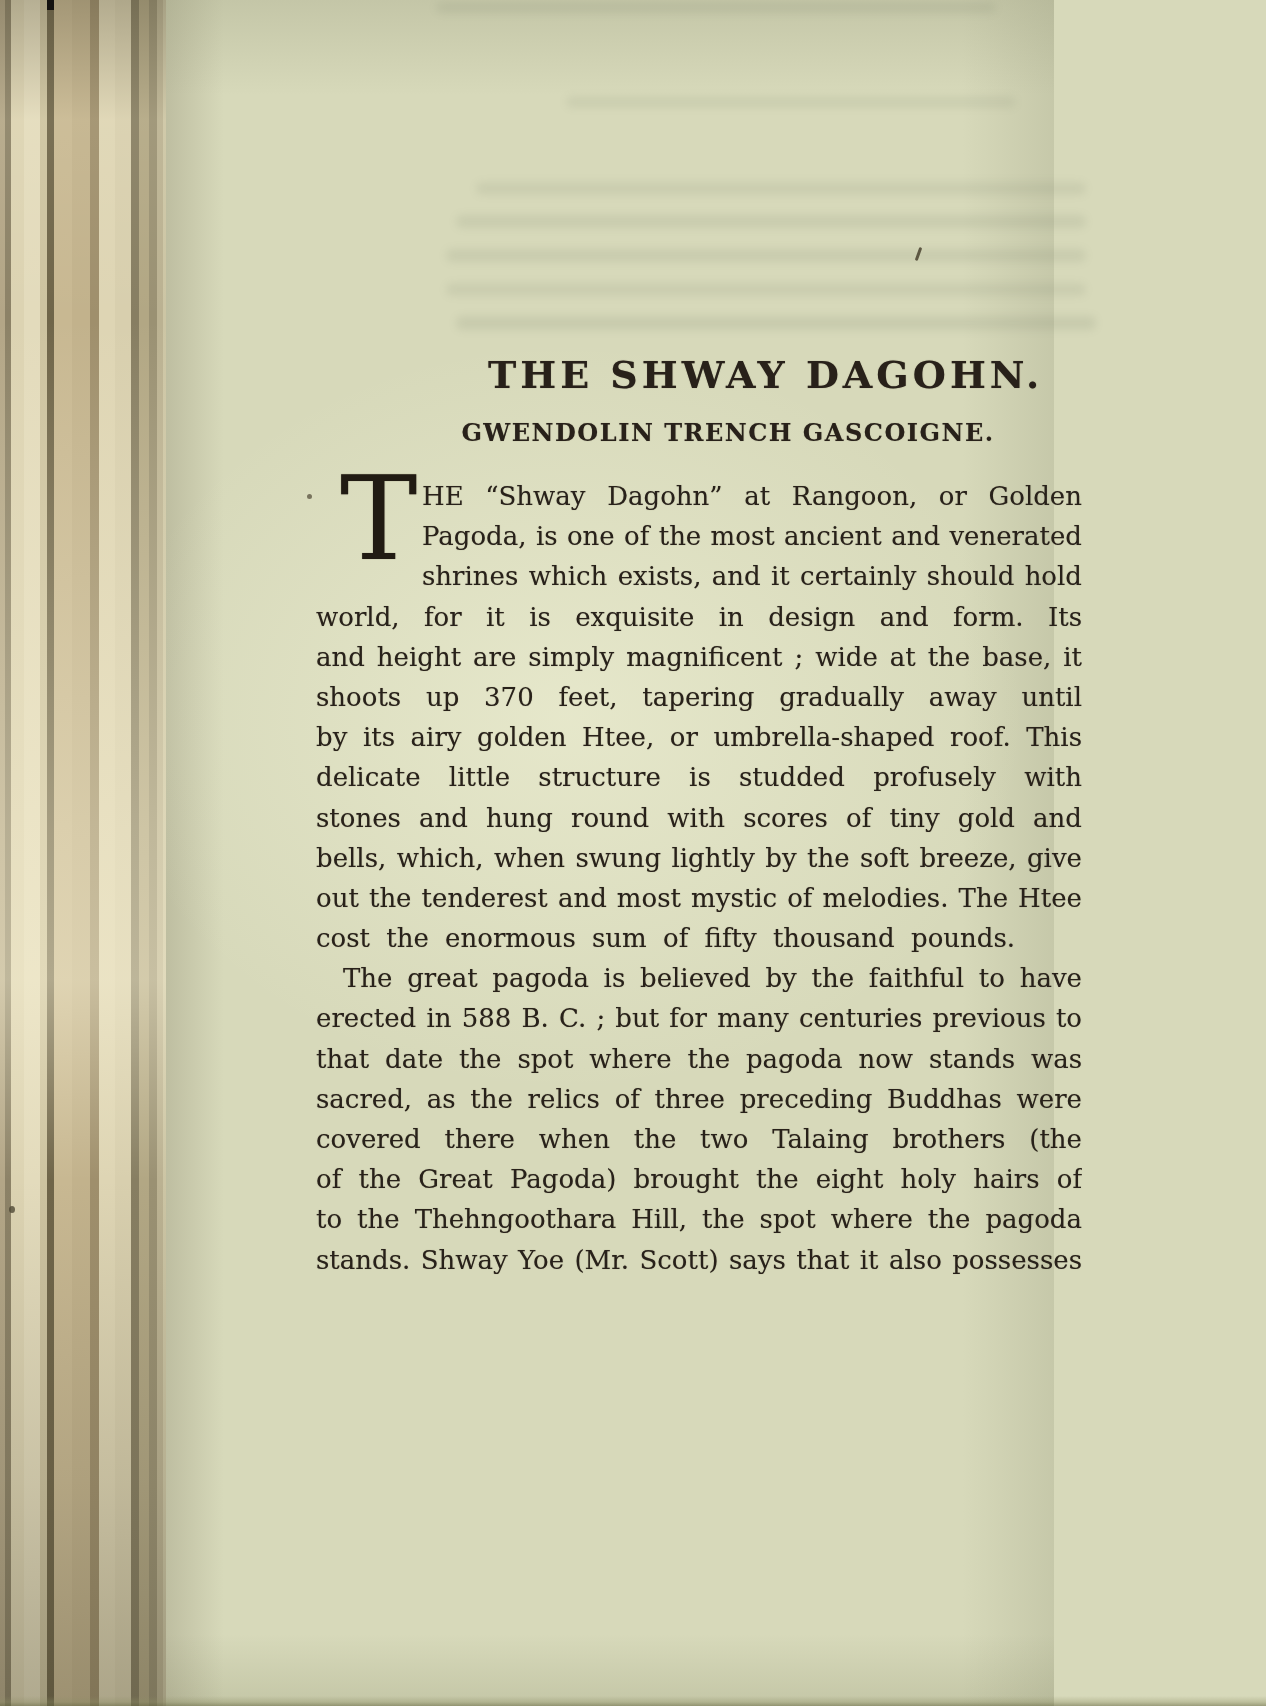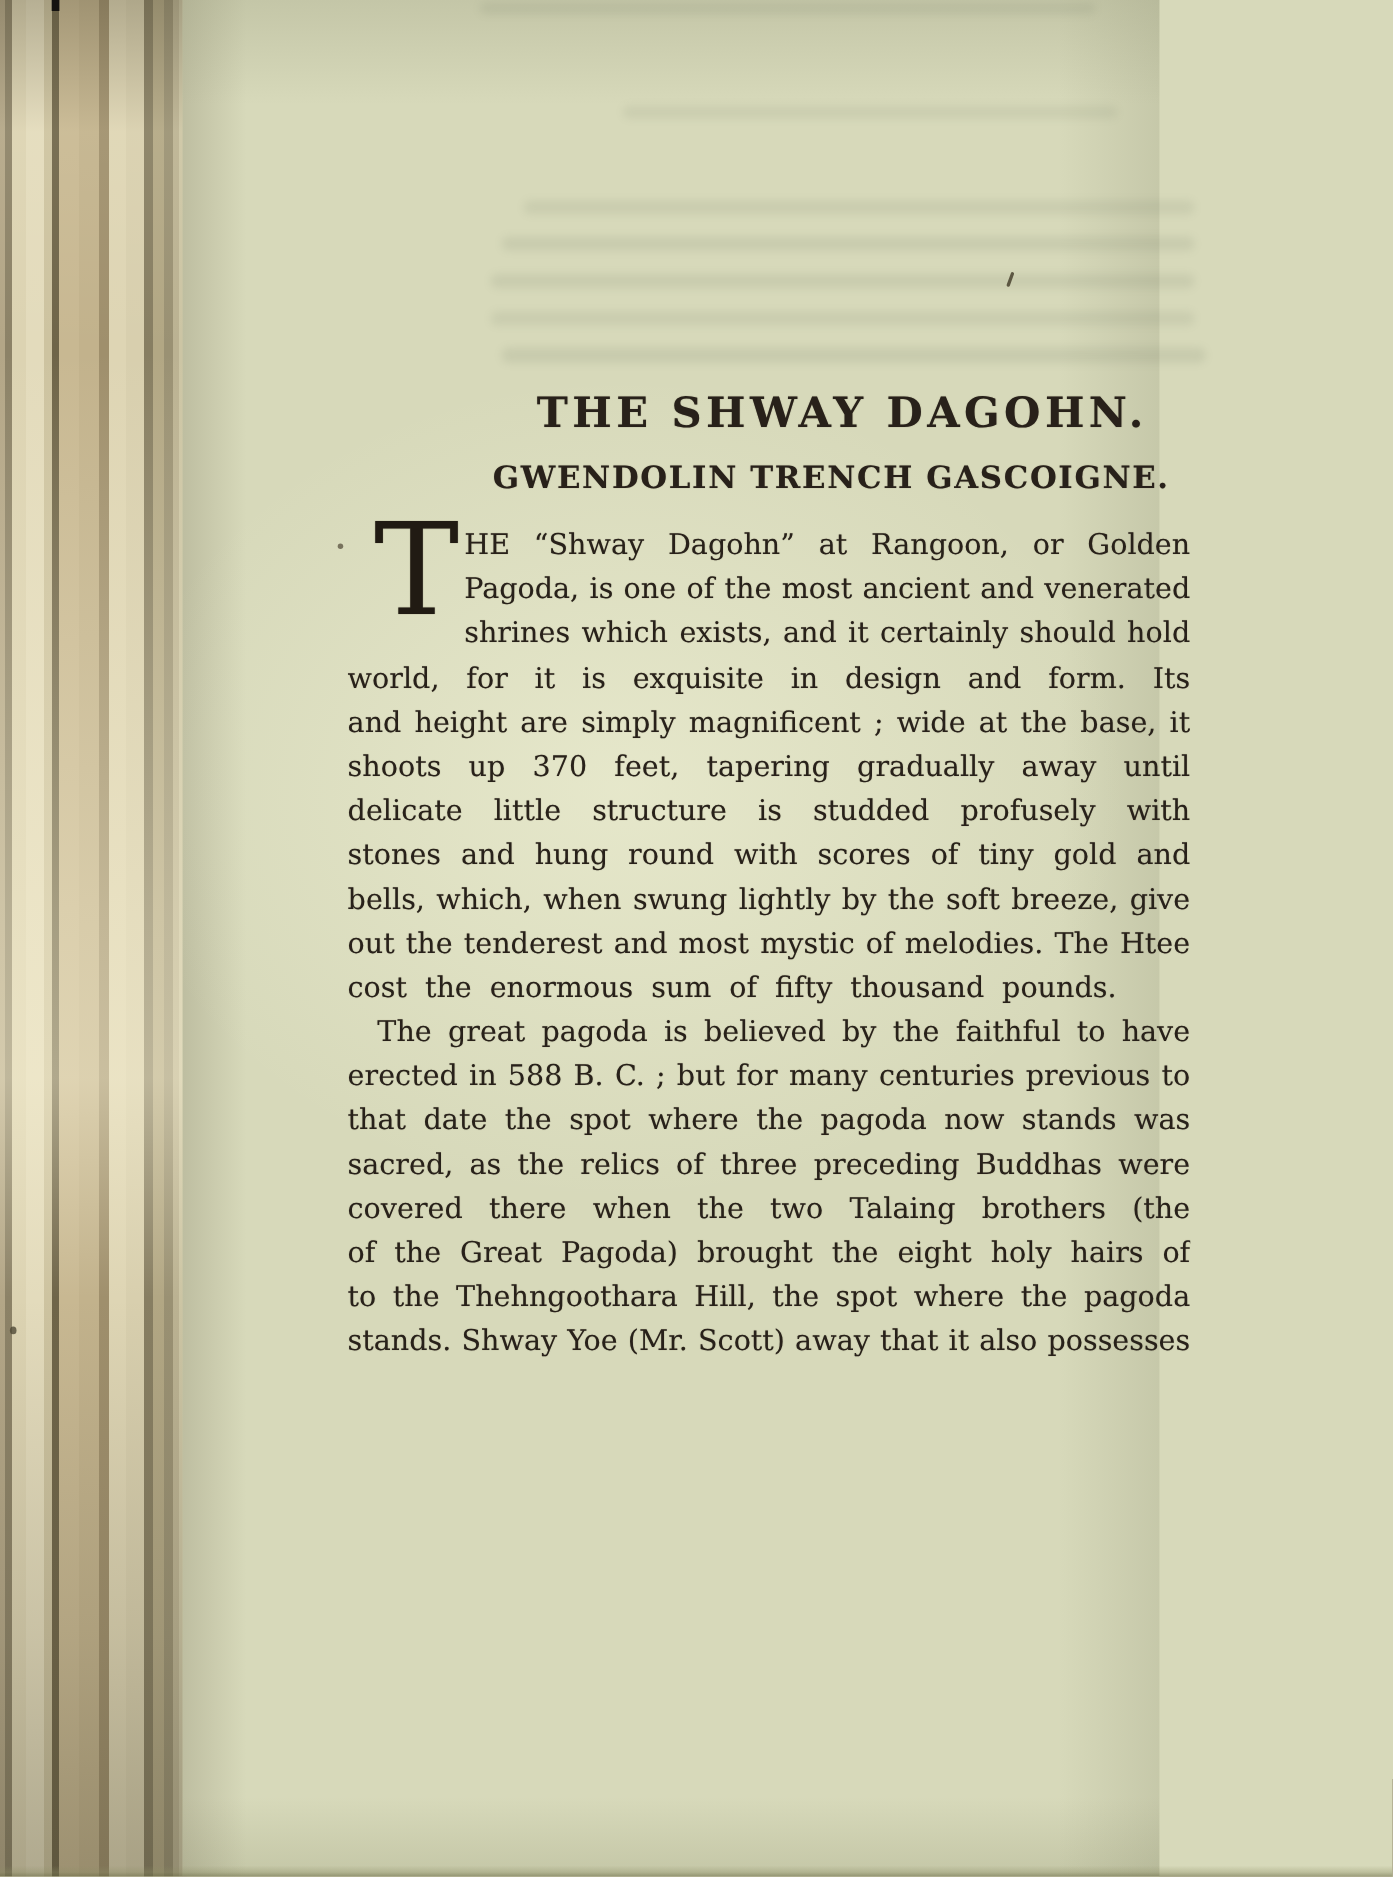--- a/index.html
+++ b/index.html
@@ -63,21 +63,21 @@
   .ghost{position:absolute;border-radius:6px;background:#66705a;filter:blur(4px);}
   
   .title{
     position:absolute;top:352px;left:322px;width:520px;
     text-align:center;font-weight:bold;font-size:38px;letter-spacing:4px;
     color:var(--ink,#28211a);text-shadow:0 0 1px rgba(52,42,24,.45);
     white-space:nowrap;
   }
   .byline{
     position:absolute;top:418px;left:282px;width:560px;
-    text-align:center;font-weight:bold;font-size:28px;letter-spacing:1.5px;
+    text-align:center;font-weight:bold;font-size:24px;letter-spacing:1.5px;
     color:var(--ink,#28211a);text-shadow:0 0 1px rgba(52,42,24,.4);
     white-space:nowrap;
   }
   .body{
     position:absolute;top:476px;left:150px;width:766px;
     font-size:26px;color:var(--ink,#28211a);
     text-shadow:0 0 1px rgba(52,42,24,.35);
   }
   .bodyline{
     height:40.2px;line-height:40.2px;overflow:hidden;
@@ -124,32 +124,33 @@
 
     <div class="body">
       <div class="para p1">
         <span class="dropcap">T</span>
       <div class="bodyline">HE “Shway Dagohn” at Rangoon, or Golden</div>
           <div class="bodyline">Pagoda, is one of the most ancient and venerated</div>
           <div class="bodyline">shrines which exists, and it certainly should hold a high</div>
           <div class="bodyline">world, for it is exquisite in design and form.  Its proportions</div>
           <div class="bodyline">and height are simply magnificent ;  wide at the base, it</div>
           <div class="bodyline">shoots up 370 feet, tapering gradually away until crowned</div>
+          <div class="bodyline">by its airy golden Htee, or umbrella-shaped roof.  This</div>
           <div class="bodyline">delicate little structure is studded profusely with precious</div>
           <div class="bodyline">stones and hung round with scores of tiny gold and jewelled</div>
           <div class="bodyline">bells, which, when swung lightly by the soft breeze, give</div>
           <div class="bodyline">out the tenderest and most mystic of melodies.  The Htee</div>
           <div class="bodyline loose">cost the enormous sum of fifty thousand pounds.</div>
         </div>
       <div class="para p2">
           <div class="bodyline">The great pagoda is believed by the faithful to have been</div>
           <div class="bodyline">erected in 588 B. C. ;  but for many centuries previous to</div>
           <div class="bodyline">that date the spot where the pagoda now stands was great</div>
           <div class="bodyline">sacred, as the relics of three preceding Buddhas were dis-</div>
           <div class="bodyline">covered there when the two Talaing brothers (the founders</div>
           <div class="bodyline">of the Great Pagoda) brought the eight holy hairs of Buddha</div>
           <div class="bodyline">to the Thehngoothara Hill, the spot where the pagoda now</div>
-          <div class="bodyline">stands.  Shway Yoe (Mr. Scott) away that it also possesses</div>
+          <div class="bodyline">stands.  Shway Yoe (Mr. Scott) says that it also possesses</div>
         </div>
     </div>
 
   </div>
 </div>
 
 </body></html>

